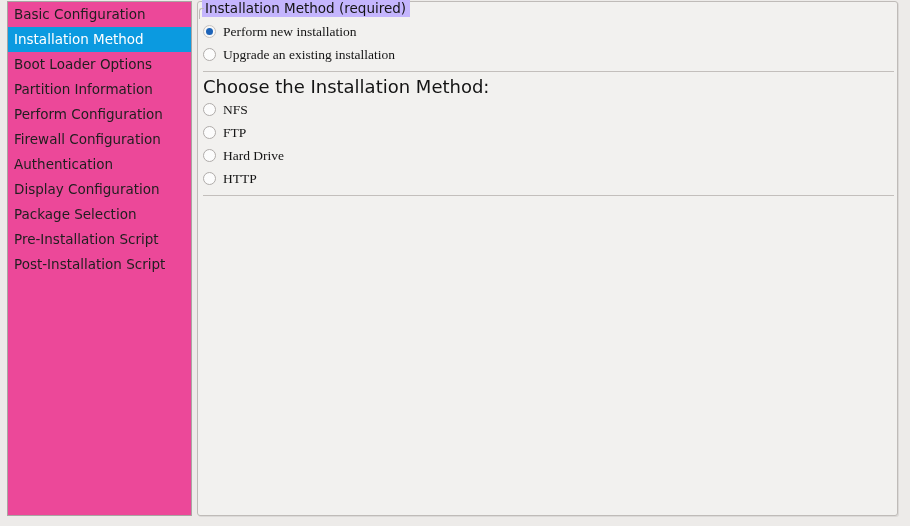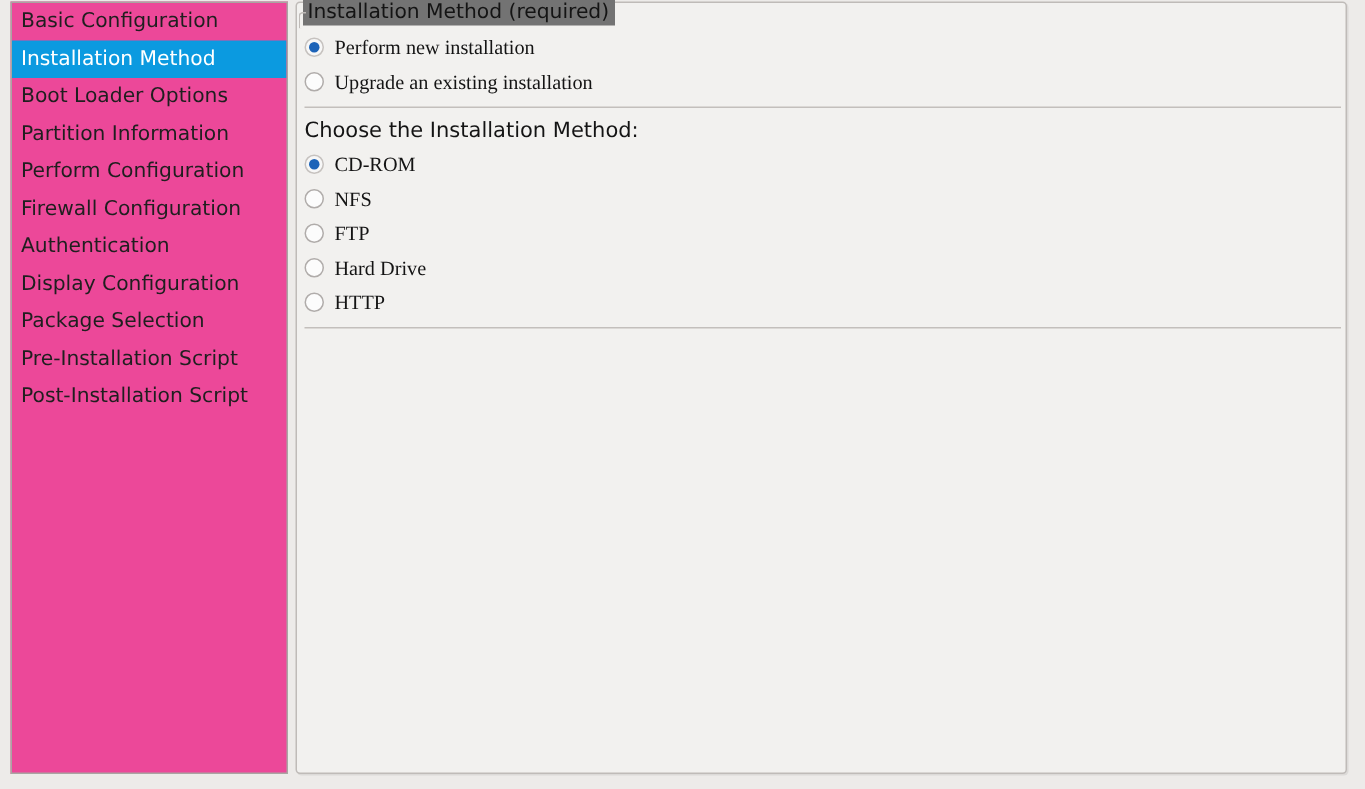--- a/index.html
+++ b/index.html
@@ -62,21 +62,21 @@
   }
 
   
   #frame-label {
     position: absolute;
     left: 202px;
     top: 0px;
     height: 17px;
     line-height: 17px;
     padding: 0 4px 0 3px;
-    background: #737373;
+    background: #c4b5fd;
     font-size: 13.5px;
     color: #141414;
     white-space: nowrap;
     z-index: 4;
   }
   
   #frame-corner {
     position: absolute;
     left: 199px;
     top: 8px;
@@ -125,21 +125,21 @@
     border-radius: 50%;
     background: #1c63b8;
   }
   .radio-label {
     font-size: 13.5px;
     color: #141414;
     white-space: nowrap;
     font-family: Liberation Serif, serif;
   }
   .section-label {
-    font-size: 14px;
+    font-size: 18px;
     color: #141414;
     height: 22px;
     line-height: 22px;
     white-space: nowrap;
   }
   .separator {
     height: 1px;
     background: #c3bfbc;
     width: 691px;
     margin: 5px 0 4px 0;
@@ -180,24 +180,20 @@
           <span class="radio-label">Upgrade an existing installation</span>
         </div>
       </div>
 
     <div class="separator"></div>
 
     <div class="section-label">Choose the Installation Method:</div>
 
     <div id="method-group">
         <div class="radio-row">
-          <span class="radio checked"></span>
-          <span class="radio-label">CD-ROM</span>
-        </div>
-        <div class="radio-row">
           <span class="radio"></span>
           <span class="radio-label">NFS</span>
         </div>
         <div class="radio-row">
           <span class="radio"></span>
           <span class="radio-label">FTP</span>
         </div>
         <div class="radio-row">
           <span class="radio"></span>
           <span class="radio-label">Hard Drive</span>

